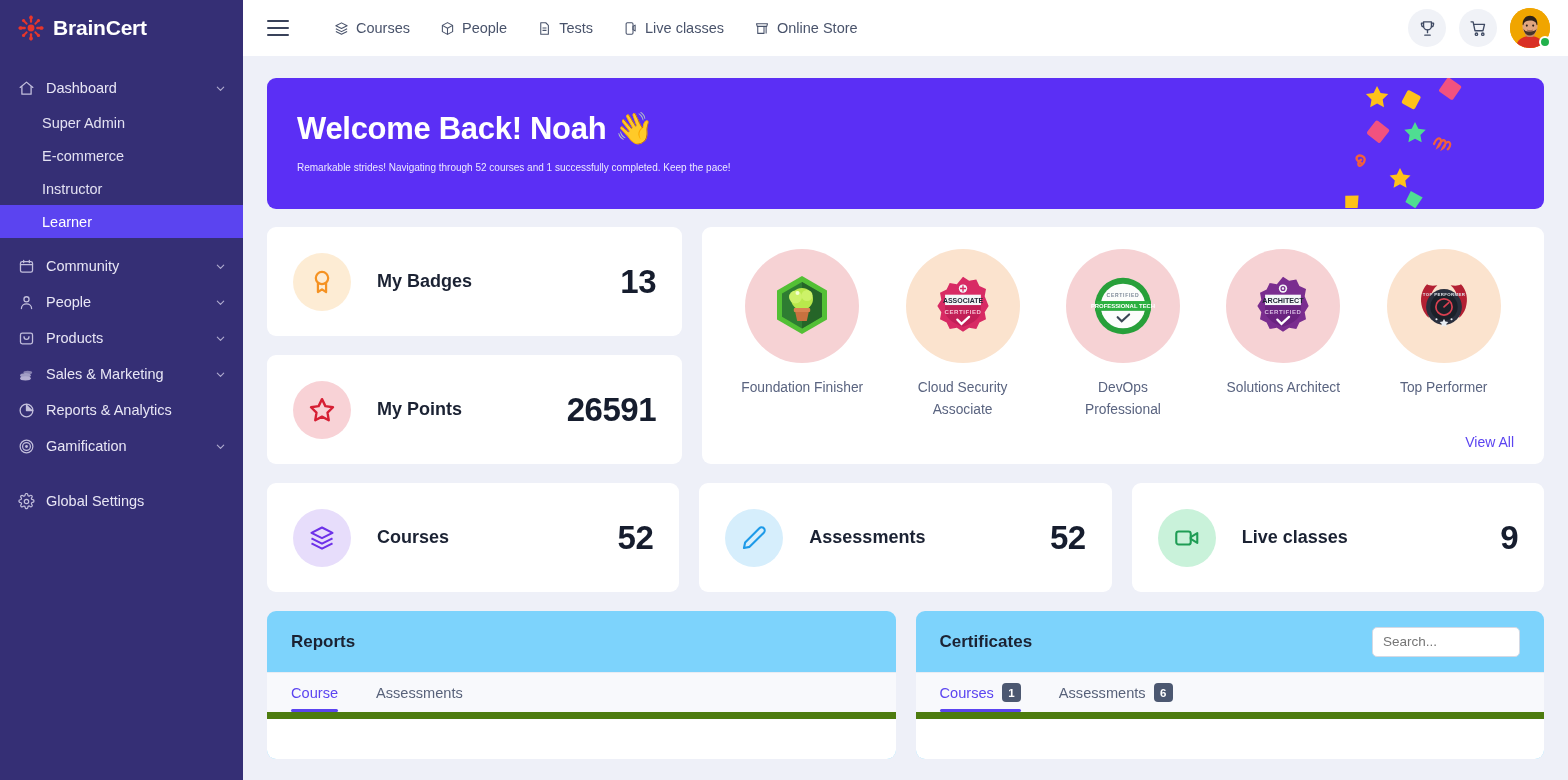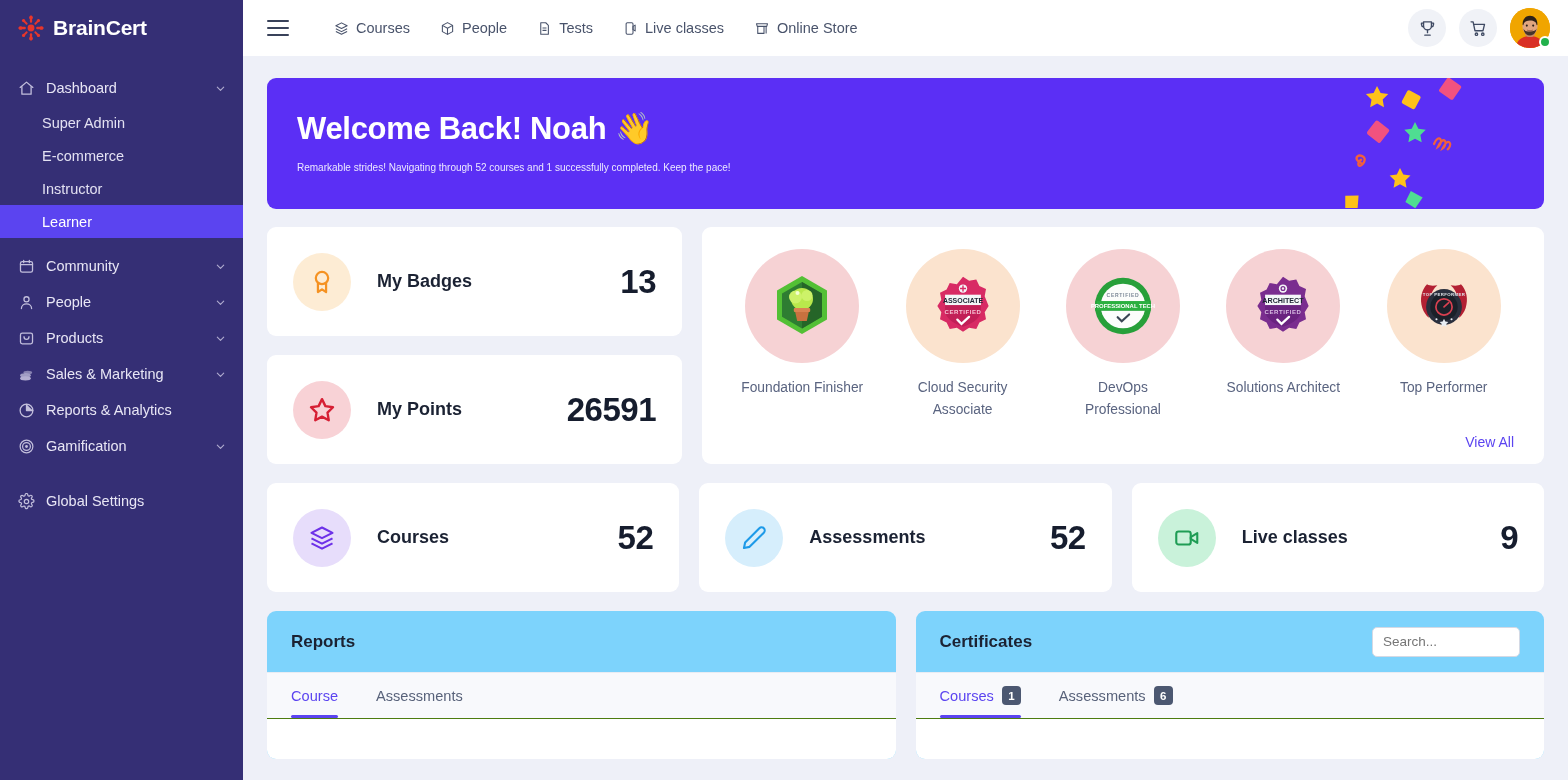--- a/index.html
+++ b/index.html
@@ -142,21 +142,21 @@
     border-bottom: 1px solid #e9ecf3;
   }
   .panel-title { font-size: 17px; font-weight: 700; color: #1b2233; }
   .search-box {
     margin-left: auto; width: 148px; height: 30px; border: 1px solid #d4d9e4;
     border-radius: 5px; padding: 0 10px; font-size: 13.5px; color: #7b8398;
     font-family: "Liberation Sans", sans-serif; outline: none; background:#fff;
   }
   .tabs {
     display: flex; align-items: flex-end; gap: 0; height: 46px;
-    padding: 0 24px; background: #f8f9fc; border-bottom: 1px solid #4d7c0f;
+    padding: 0 24px; background: #f8f9fc; border-bottom: 7px solid #4d7c0f;
   }
   .tab {
     display: flex; align-items: center; gap: 8px; height: 100%;
     padding: 0 14px 0 0; margin-right: 24px; cursor: pointer;
     font-size: 14.6px; color: #58627a; position: relative;
   }
   .tab.active { color: #5b44f0; }
   .tab.active::after {
     content: ""; position: absolute; left: 0; right: 14px; bottom: 0;
     height: 3px; background: #5b44f0; border-radius: 2px;

